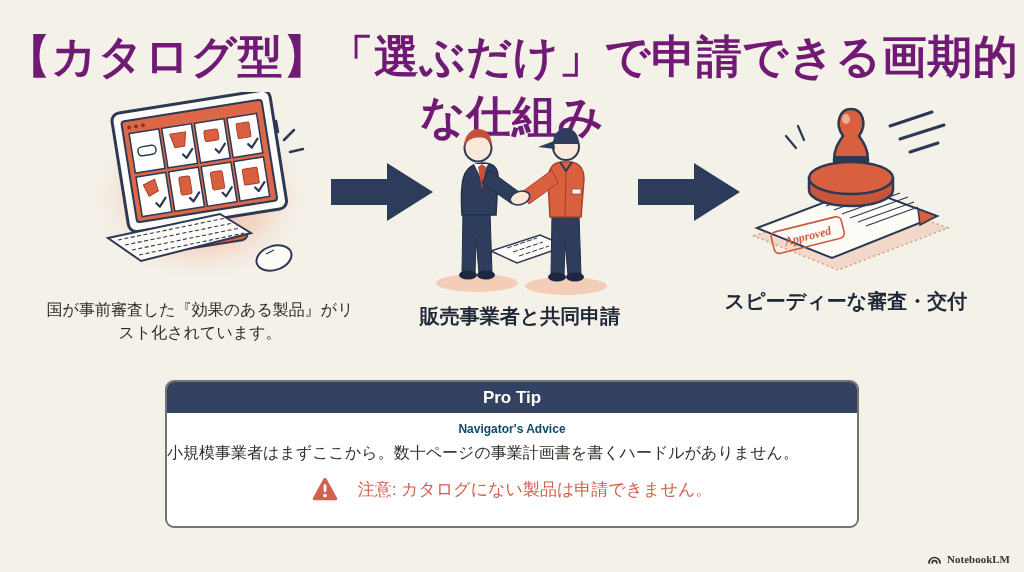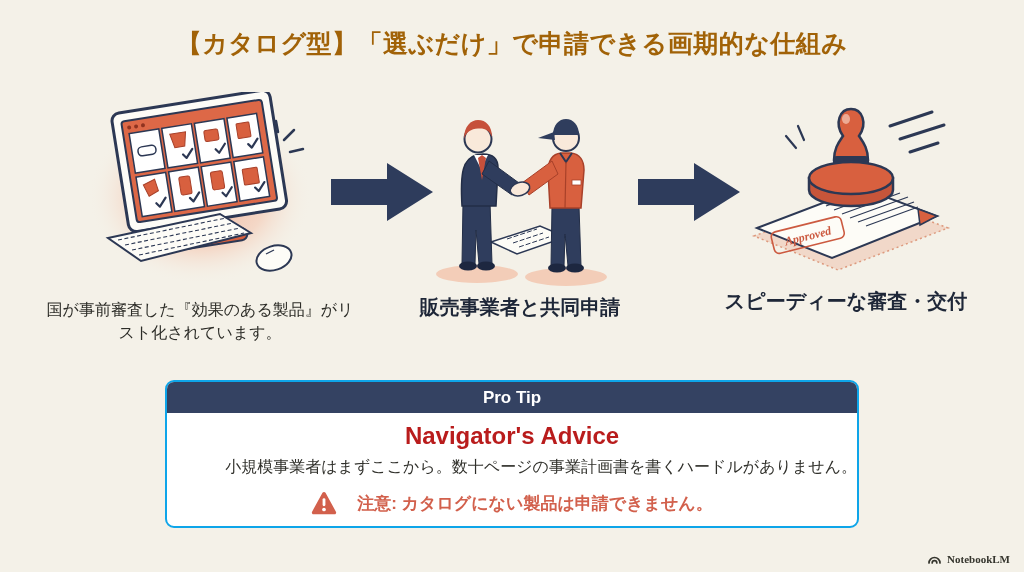--- a/index.html
+++ b/index.html
@@ -7,63 +7,63 @@
   body {
     font-family: "Liberation Sans", "DejaVu Sans", sans-serif;
     background:#f4f1e8;
     position:relative;
     overflow:hidden;
   }
   .slide { position:absolute; inset:0; }
 
   .title {
     position:absolute; top:27px; left:0; width:100%;
-    text-align:center; font-size:25px; font-weight:bold;
-    color:#a16207; letter-spacing:0.5px;
+    text-align:center; font-size:45px; font-weight:bold;
+    color:#701a75; letter-spacing:0.5px;
   }
 
   .step { position:absolute; text-align:center; }
   .step-1 { left:40px;  top:92px; width:320px; }
-  .step-2 { left:380px; top:98px; width:280px; }
+  .step-2 { left:380px; top:107px; width:280px; }
   .step-3 { left:690px; top:92px; width:312px; }
   .illu {
     height:190px; display:flex; align-items:flex-end; justify-content:center;
   }
   .step h2 {
     margin-top:6px; font-size:20px; font-weight:bold; color:#1e2738;
   }
   .step p {
     margin-top:17px; font-size:16px; line-height:1.42; color:#2c2c27;
   }
 
   .arrow { position:absolute; top:163px; width:102px; height:58px; }
   .arrow-1 { left:331px; }
   .arrow-2 { left:638px; }
 
   .protip {
     position:absolute; left:165px; top:380px; width:694px; height:148px;
-    background:#ffffff; border:2px solid #0ea5e9; border-radius:9px;
+    background:#ffffff; border:2px solid #737373; border-radius:9px;
     overflow:hidden;
   }
   .protip-header {
     height:31px; background:#344262; color:#ffffff;
     display:flex; align-items:center; justify-content:center;
     font-size:17px; font-weight:bold;
   }
   .protip-sub {
     margin-top:9px; text-align:center;
-    font-size:24px; font-weight:bold; color:#b91c1c;
+    font-size:12px; font-weight:bold; color:#0c4a6e;
   }
   .protip-body {
-    margin-top:7px; text-align:right;
+    margin-top:7px; text-align:left;
     font-size:16px; color:#30302b;
   }
   .protip-warning {
     margin-top:13px; display:flex; align-items:center; justify-content:center;
-    gap:20px; font-size:17px; font-weight:bold; color:#d2604c;
+    gap:20px; font-size:17px; font-weight:normal; color:#d2604c;
   }
 
   .brand {
     position:absolute; right:14px; bottom:7px;
     display:flex; align-items:center; gap:5px;
     font-size:11px; font-weight:bold; color:#35352d;font-family:Liberation Serif, serif;
   }
 </style>
 </head>
 <body>

